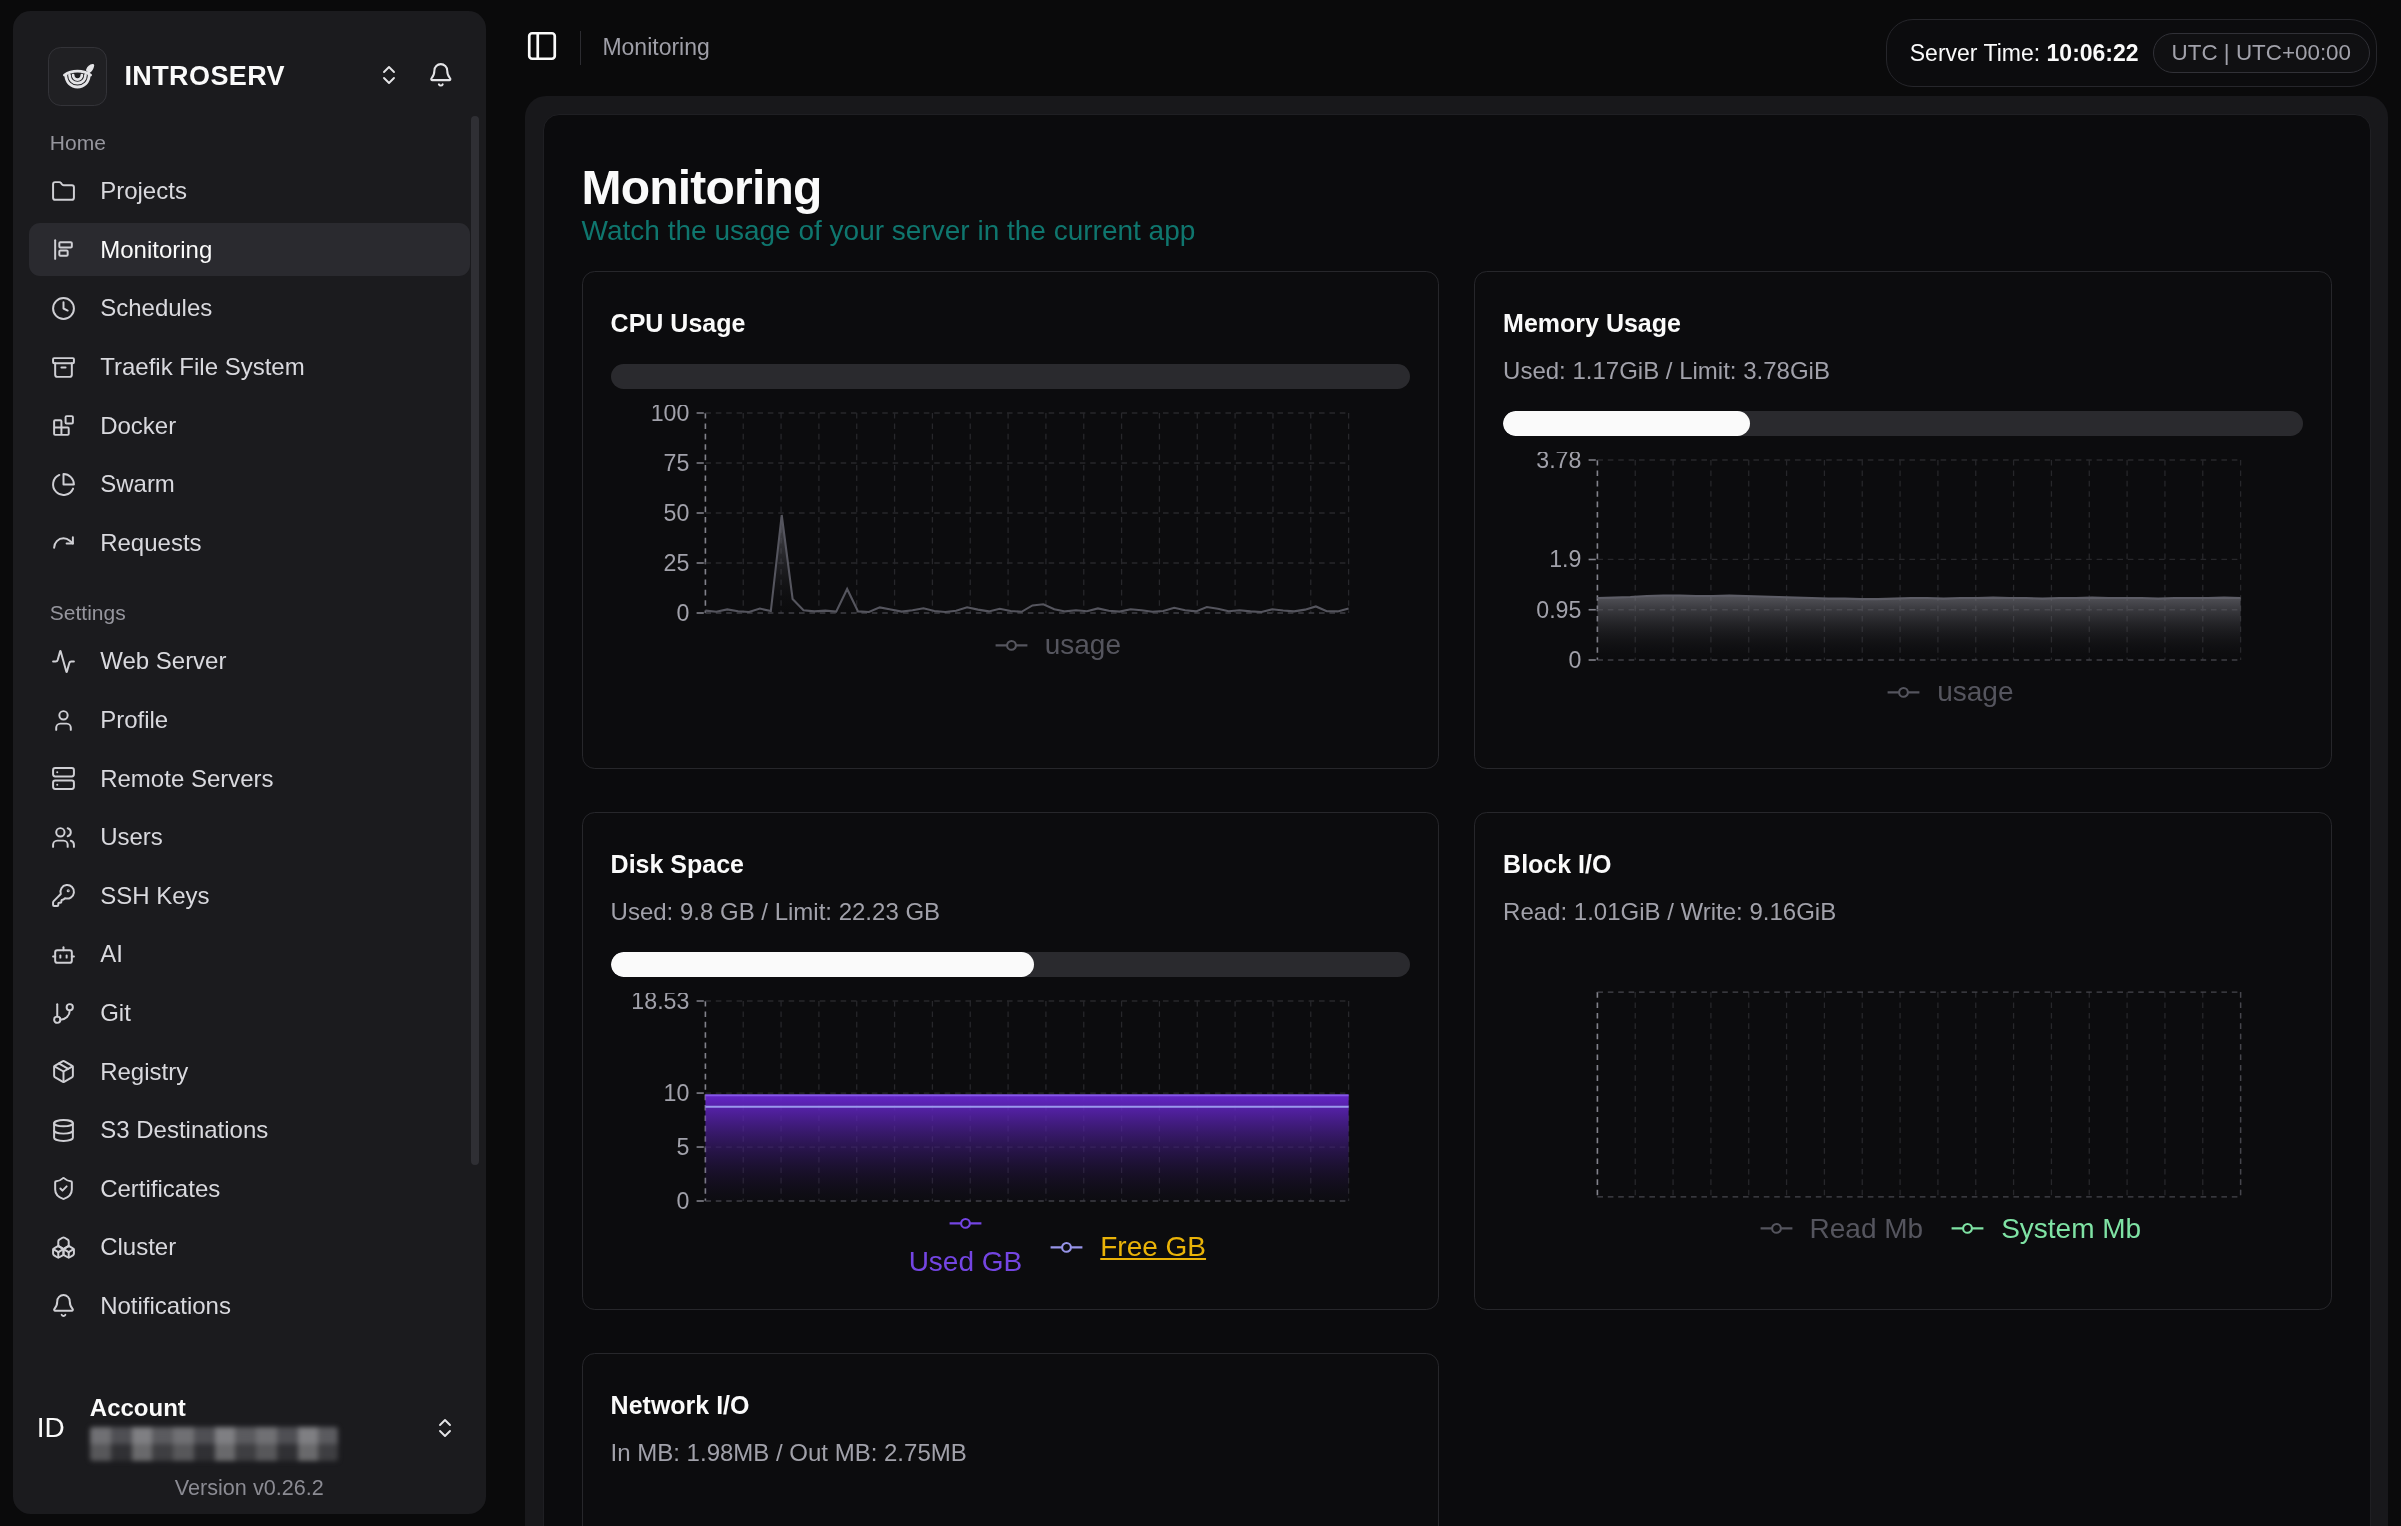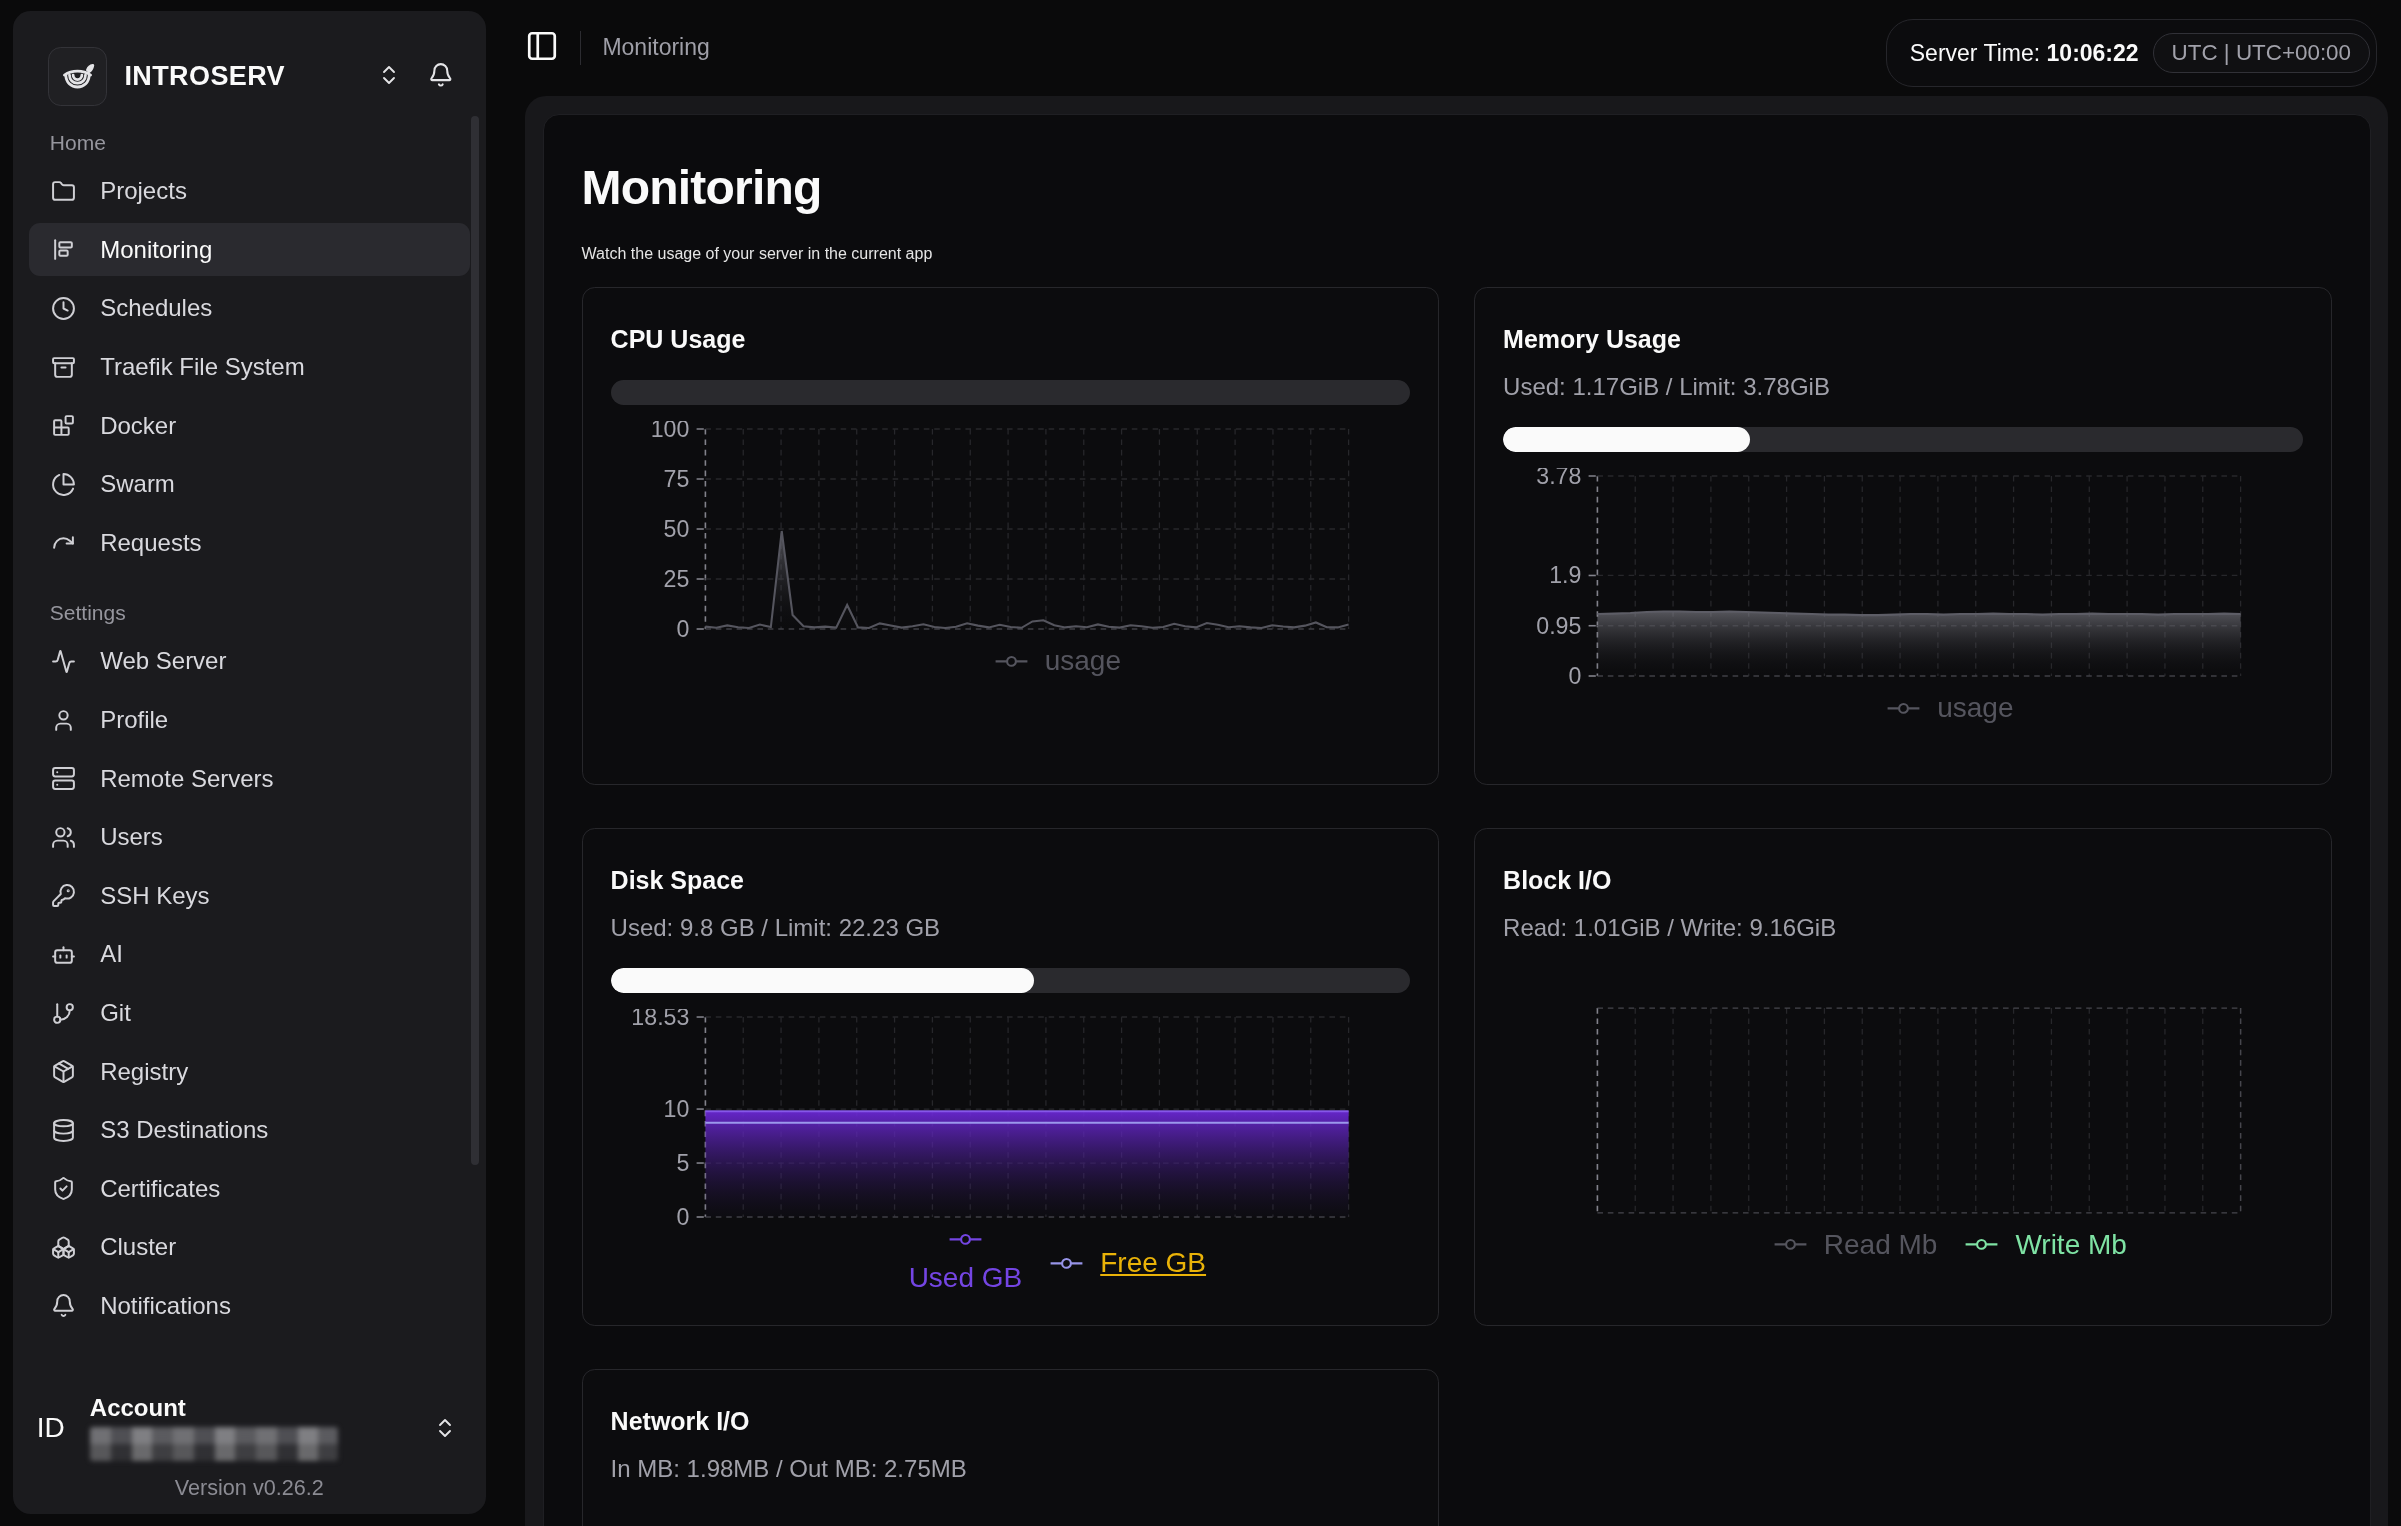--- a/index.html
+++ b/index.html
@@ -48,21 +48,21 @@
   .tz-badge { margin-left:14.4px; height:40px; border:1.6px solid #313137; border-radius:20px;
     display:flex; align-items:center; padding:0 17.6px; font-size:22.4px; color:#a1a1aa;
     background:rgba(255,255,255,.02); }
 
   
   .main-outer { position:absolute; left:525px; top:96px; right:12.8px; height:1520px;
     background:#18181b; border-radius:21px; padding:17.6px; }
   .main-inner { width:100%; height:100%; background:#0b0b0d; border:0.8px solid #1f1f23;
     border-radius:16px; padding:45px 38px; overflow:hidden; }
   .page-title { font-size:48px; font-weight:700; letter-spacing:-0.8px; }
-  .page-subtitle { font-size:16px; color:#e5e5e5; margin-top:30px; }
+  .page-subtitle { font-size:28px; color:#0f766e; margin-top:0; }
 
   .cards { display:grid; grid-template-columns:1fr 1fr; column-gap:35px; row-gap:43px; margin-top:24px; }
   .card { position:relative; height:498px; background:#0c0c0e; border:1.6px solid #27272b;
     border-radius:12.8px; padding:37px 28px; overflow:hidden; }
   .card-title { font-size:25px; font-weight:600; color:#fafafa; }
   .card-stat { font-size:24px; color:#a1a1aa; margin-top:19px; }
   .progress { height:25px; border-radius:12.8px; background:#2a2a2e; margin-top:26.4px; overflow:hidden; }
   .progress-fill { height:100%; background:#fafafa; border-radius:12.8px; }
   .chart-svg { display:block; }
   .legend { display:flex; justify-content:center; align-items:center; gap:27px; margin-top:8px;
@@ -544,21 +544,21 @@
                 <line x1="2" y1="8" x2="42" y2="8" stroke="#55555e" stroke-width="2.6"></line>
                 <circle cx="22" cy="8" r="5.5" fill="#0c0c0e" stroke="#55555e" stroke-width="2.6"></circle>
               </svg>
               <span>Read Mb</span>
             </span>
             <span class="legend-item" style="color: rgb(127, 227, 164);">
               <svg width="35" height="12.8" viewBox="0 0 44 16">
                 <line x1="2" y1="8" x2="42" y2="8" stroke="#7fe3a4" stroke-width="2.6"></line>
                 <circle cx="22" cy="8" r="5.5" fill="#0c0c0e" stroke="#7fe3a4" stroke-width="2.6"></circle>
               </svg>
-              <span>Write Mb</span>
+              <span>System Mb</span>
             </span>
           </div>
         </section>
         <section class="card">
           <div class="card-title">Network I/O</div>
           <div class="card-stat">In MB: 1.98MB / Out MB: 2.75MB</div>
         </section>
       </div>
   </div>
 </div>

